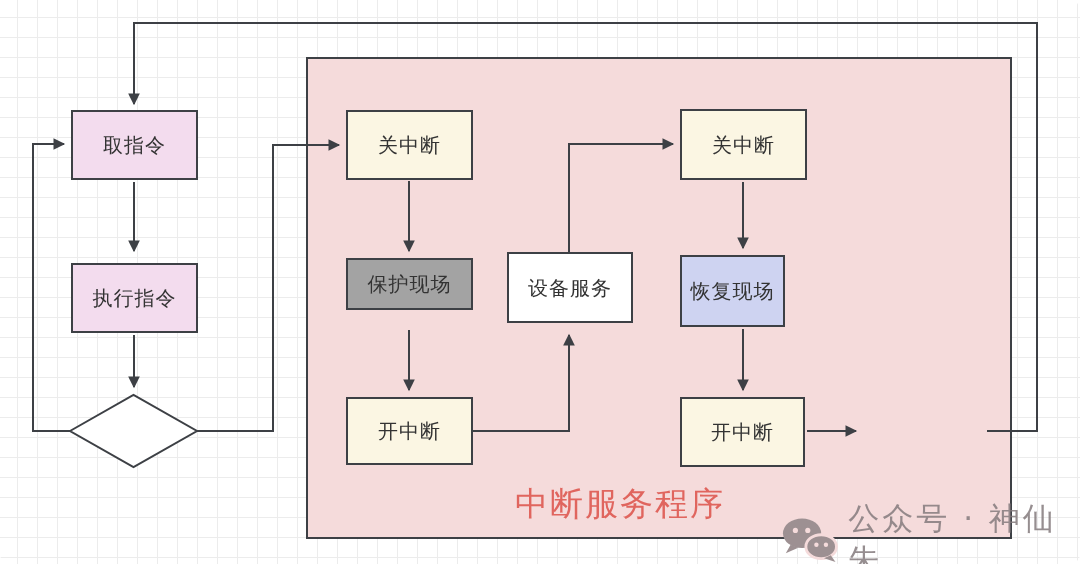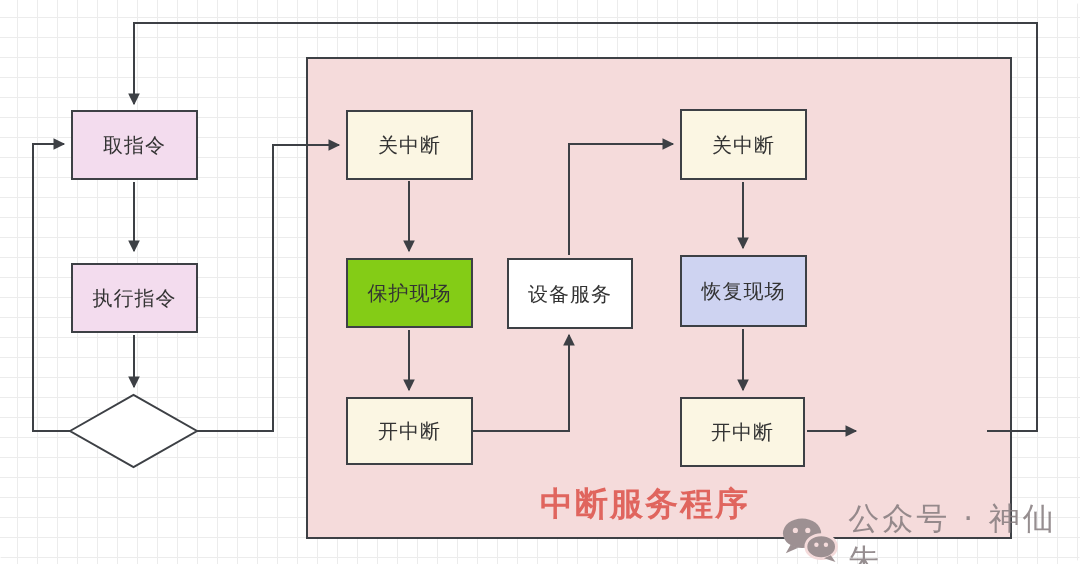--- a/index.html
+++ b/index.html
@@ -25,22 +25,22 @@
     border:2px solid #3d4045;box-sizing:border-box;
     color:#333;font-size:20px;letter-spacing:1px;line-height:1;z-index:3;
   }
   .diamond-label{
     position:absolute;left:70px;top:395px;width:127px;height:72px;
     display:flex;align-items:center;justify-content:center;
     color:#333;font-size:20px;letter-spacing:1px;z-index:3;
   }
   .wires{position:absolute;inset:0;z-index:2;pointer-events:none;}
   .isr-title{
-    position:absolute;left:540px;top:482px;z-index:4;
-    font-size:33px;font-weight:bold;color:#e0655e;letter-spacing:2px;
+    position:absolute;left:515px;top:482px;z-index:4;
+    font-size:33px;font-weight:normal;color:#e0655e;letter-spacing:2px;
   }
   .watermark{
     position:absolute;left:782px;top:498px;z-index:5;
     display:flex;align-items:center;gap:9px;
     color:rgba(132,122,124,0.85);font-size:31px;letter-spacing:3px;
   }
 </style>
 </head>
 <body>
 
@@ -72,29 +72,29 @@
     </g>
   </svg>
 
   <div class="node" style="left: 71px; top: 110px; width: 127px; height: 70px; background: rgb(243, 220, 238);">取指令</div>
 
   <div class="node" style="left: 71px; top: 263px; width: 127px; height: 70px; background: rgb(243, 220, 238);">执行指令</div>
 
 
   <div class="node" style="left: 346px; top: 110px; width: 127px; height: 70px; background: rgb(251, 246, 227);">关中断</div>
 
-  <div class="node" style="left: 346px; top: 258px; width: 127px; height: 70px; background: #84cc16;">保护现场</div>
+  <div class="node" style="left: 346px; top: 258px; width: 127px; height: 52px; background: #a3a3a3;">保护现场</div>
 
   <div class="node" style="left: 346px; top: 397px; width: 127px; height: 68px; background: rgb(251, 246, 227);">开中断</div>
 
-  <div class="node" style="left: 507px; top: 258px; width: 126px; height: 71px; background: rgb(255, 255, 255);">设备服务</div>
+  <div class="node" style="left: 507px; top: 252px; width: 126px; height: 71px; background: rgb(255, 255, 255);">设备服务</div>
 
   <div class="node" style="left: 680px; top: 109px; width: 127px; height: 71px; background: rgb(251, 246, 227);">关中断</div>
 
-  <div class="node" style="left: 680px; top: 255px; width: 127px; height: 72px; background: rgb(206, 211, 241);">恢复现场</div>
+  <div class="node" style="left: 680px; top: 255px; width: 105px; height: 72px; background: rgb(206, 211, 241);">恢复现场</div>
 
   <div class="node" style="left: 680px; top: 397px; width: 125px; height: 70px; background: rgb(251, 246, 227);">开中断</div>
 
 
   <div class="isr-title">中断服务程序</div>
 
   <div class="watermark">
     <svg width="60" height="46" viewBox="0 0 60 46">
       <g fill="#9d9092">
         <ellipse cx="21" cy="16" rx="20" ry="15.5"></ellipse>

